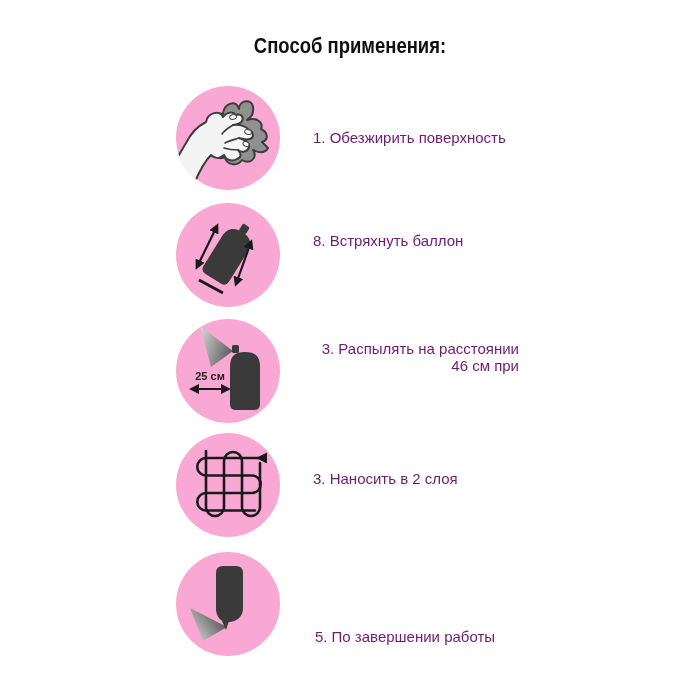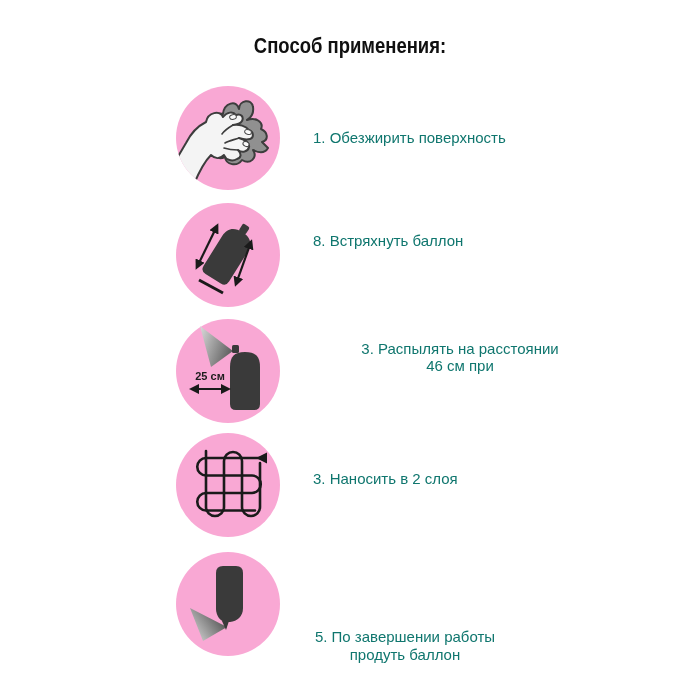--- a/index.html
+++ b/index.html
@@ -13,27 +13,27 @@
     transform:scaleX(0.84);transform-origin:350px 0;
     letter-spacing:0px;
   }
   .circle{
     position:absolute;left:176px;width:104px;height:104px;border-radius:50%;
     background:#f9a8d4;
   }
   .circle svg{display:block;width:104px;height:104px;}
   .c1{top:86px}.c2{top:203px}.c3{top:319px}.c4{top:433px}.c5{top:552px}
   .steptext{
-    position:absolute;left:313px;color:#0f766e;font-size:15px;line-height:17px;
+    position:absolute;left:313px;color:#701a75;font-size:15px;line-height:17px;
     white-space:nowrap;
   }
   .steptext span{display:block;}
   .t1{top:129px}
   .t2{top:232px}
-  .t3{top:340px;width:206px;text-align:center;margin-left:44px;}
+  .t3{top:340px;width:206px;text-align:right;}
   .t4{top:470px}
   .t5{top:580px;width:184px;text-align:center;line-height:18px;margin-top:48px;}
 </style>
 </head>
 <body>
 
 <div class="page">
 
   <h1 class="title">Способ применения:</h1>
 
@@ -130,16 +130,15 @@
           <stop offset="1" stop-color="#d6d6d6"></stop>
         </linearGradient>
       </defs>
       <polygon points="51,75 14,56 27,89" fill="url(#sg5)"></polygon>
       <path d="M40,21 Q40,14 47,14 L60,14 Q67,14 67,21 L67,56 C67,65 61,69 54,70 L50,70 C45,70 40,64 40,57 Z" fill="#3a3a3a"></path>
       <polygon points="46,69 53,69 50,78" fill="#3a3a3a"></polygon>
     </svg>
   </div>
   <div class="steptext t5">
     <span>5. По завершении работы</span>
-    <span>продуть баллон</span>
   </div>
 
 </div>
 
 </body></html>

